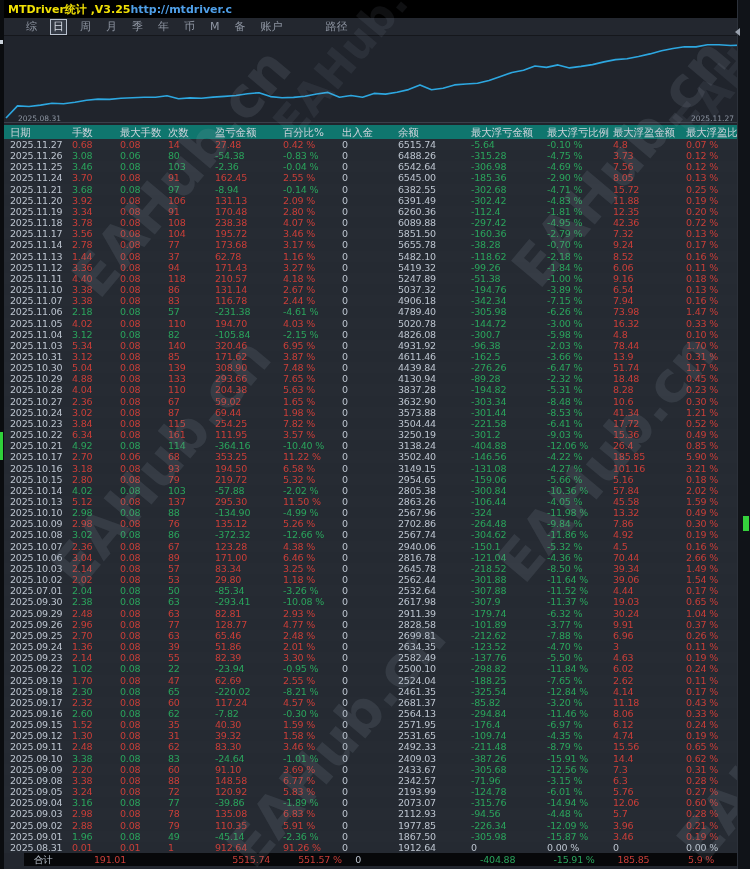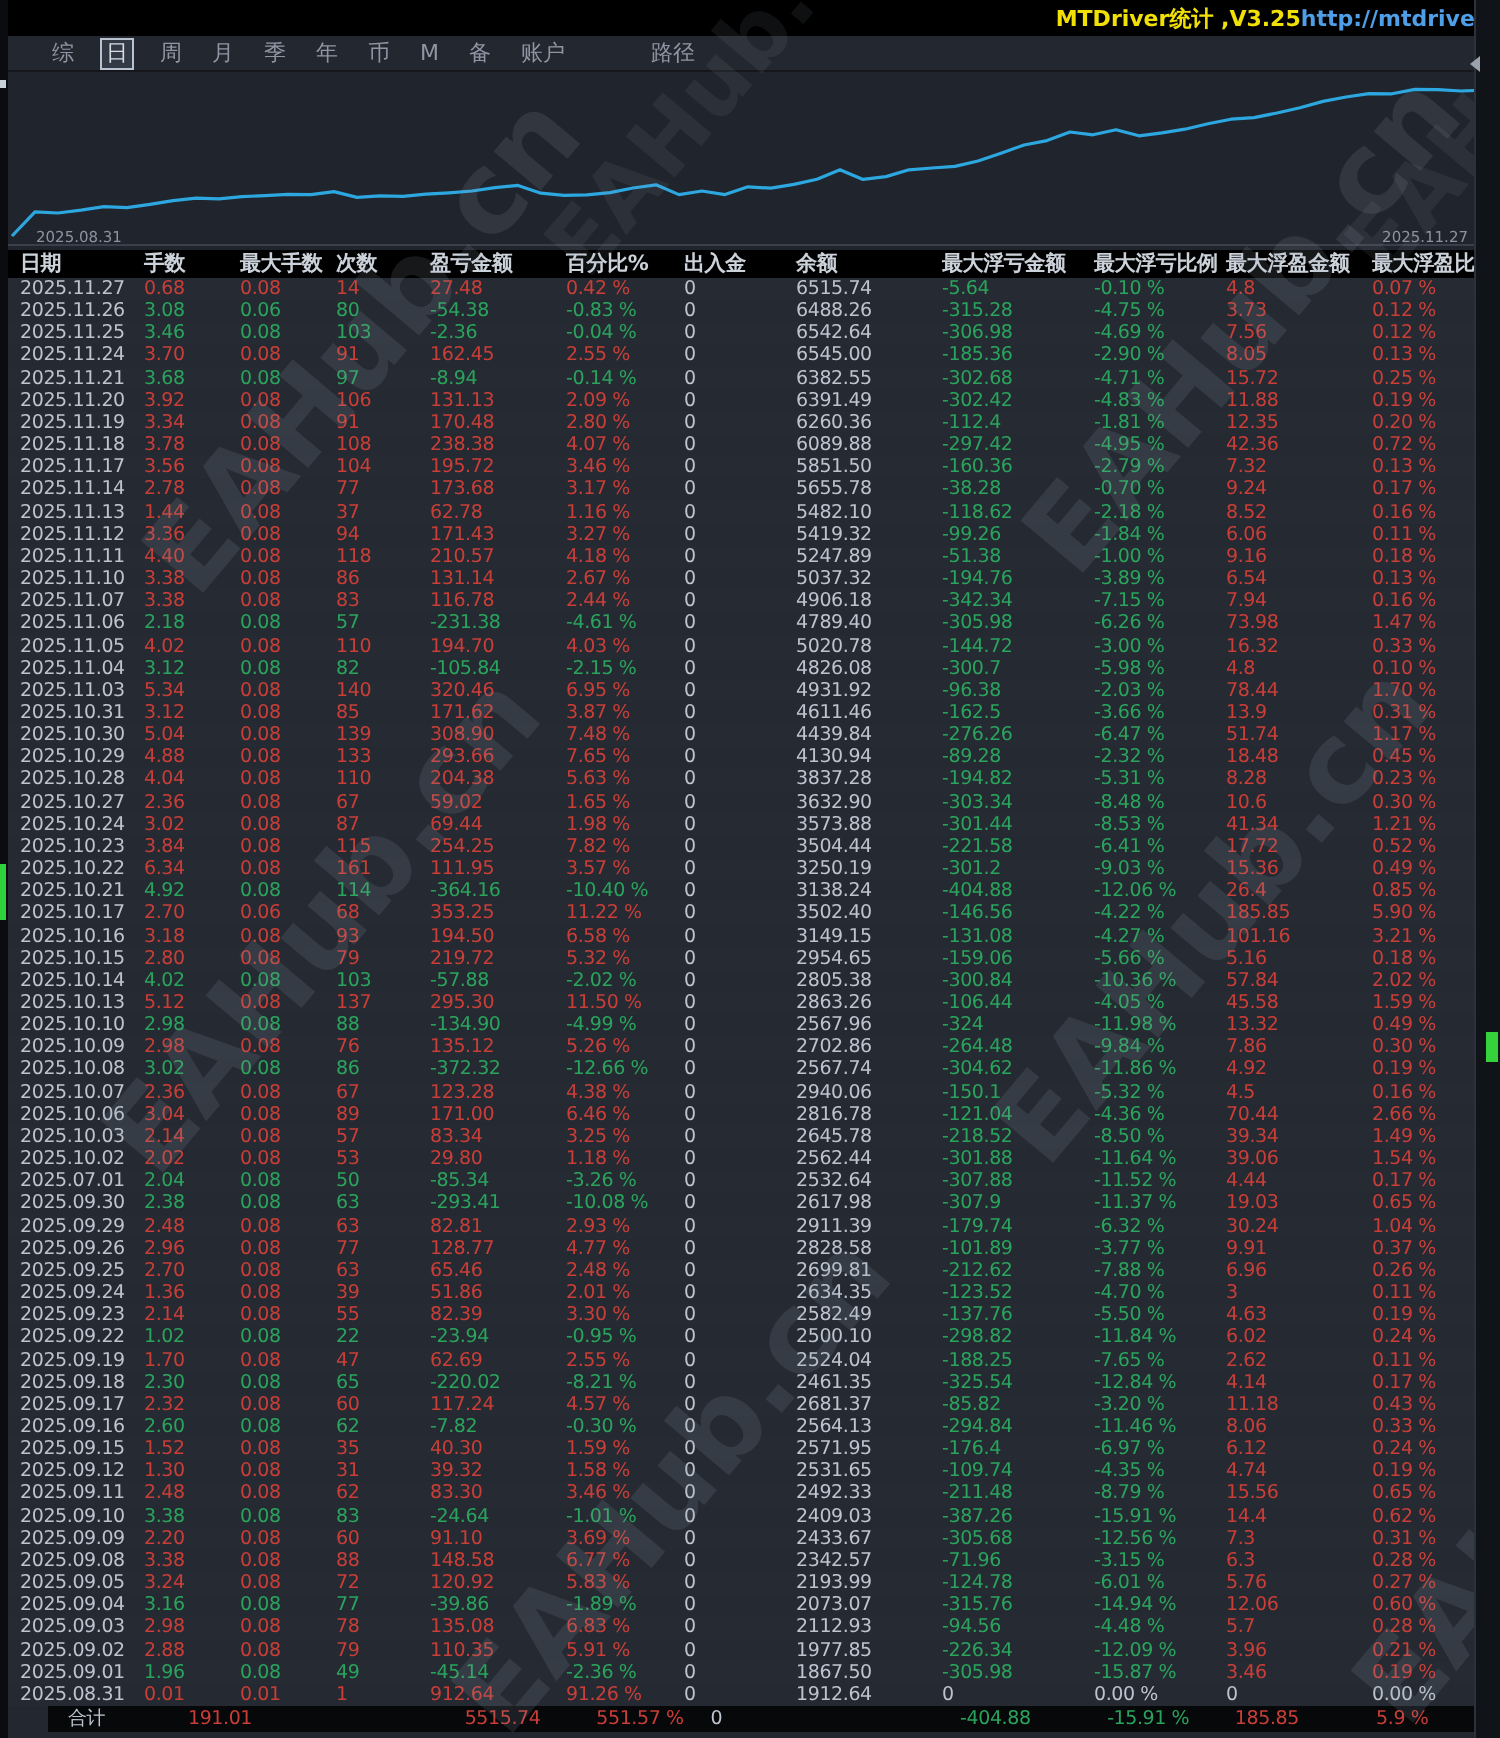--- a/index.html
+++ b/index.html
@@ -1,29 +1,29 @@
 <!DOCTYPE html>
 <html><head>
 <meta charset="utf-8">
 <style>
   html,body{margin:0;padding:0;background:#0c0e12;}
   *{box-sizing:border-box;font-family:"DejaVu Sans","Liberation Sans",sans-serif;}
   .app{position:relative;width:750px;height:869px;background:#23272f;overflow:hidden;}
-  .titlebar{position:absolute;left:0;top:0;width:750px;height:18px;background:#000;display:flex;align-items:center;justify-content:flex-end;padding:0 6px 0 8px;}
+  .titlebar{position:absolute;left:0;top:0;width:750px;height:18px;background:#000;display:flex;align-items:center;justify-content:flex-start;padding:0 6px 0 8px;}
   .title{color:#f0e005;font-size:11px;font-weight:bold;white-space:nowrap;}
   .url{color:#4f9fe8;font-size:11px;font-weight:bold;white-space:nowrap;margin-right:-8px;}
   .toolbar{position:absolute;left:0;top:18px;width:750px;height:18px;background:#23272f;display:flex;align-items:center;padding-left:24px;gap:11px;border-bottom:1px solid #15171c;}
   .tb-item{color:#8f96a3;font-size:11px;line-height:14px;padding:0 2px;cursor:default;white-space:nowrap;}
   .tb-item.sel{color:#d7dde6;border:1px solid #b9c2cf;background:#343a45;}
   .tb-path{margin-left:28px;}
   .chart{position:absolute;left:0;top:36px;width:750px;height:89px;background:#20242c;}
   .chart svg{position:absolute;left:0;top:0;}
   .ax-label{position:absolute;bottom:2px;font-size:7.5px;color:#8b93a0;}
   .ax-left{left:18px;} .ax-right{right:16px;}
-  .thead{position:absolute;left:0;top:125px;width:750px;height:14px;background:#000000;display:flex;padding-left:10px;font-weight:bold;}
+  .thead{position:absolute;left:0;top:125px;width:750px;height:14px;background:#0f766e;display:flex;padding-left:10px;}
   .thead .cell{color:#ccd2da;font-size:10.5px;line-height:14px;overflow:visible;}
   .tbody{position:absolute;left:0;top:139px;width:750px;}
   .trow{display:flex;height:11.17px;line-height:11.3px;padding-left:10px;background:#262b33;}
   .trow:nth-child(even){background:#252a32;}
   .trow.total{background:#07080a;height:13px;line-height:13px;margin-left:24px;}
   .cell{display:block;font-size:9.5px;white-space:nowrap;overflow:visible;letter-spacing:-0.2px;}
   .w0{width:62px;} .w1{width:48px;} .w2{width:48px;} .w3{width:47px;} .w4{width:68px;}
   .w5{width:59px;} .w6{width:56px;} .w7{width:73px;} .w8{width:76px;} .w9{width:66px;}
   .w10{width:73px;} .w11{width:64px;}
   .c-w{color:#bcc4cf;} .c-r{color:#ca3e38;} .c-g{color:#2aa45c;}

